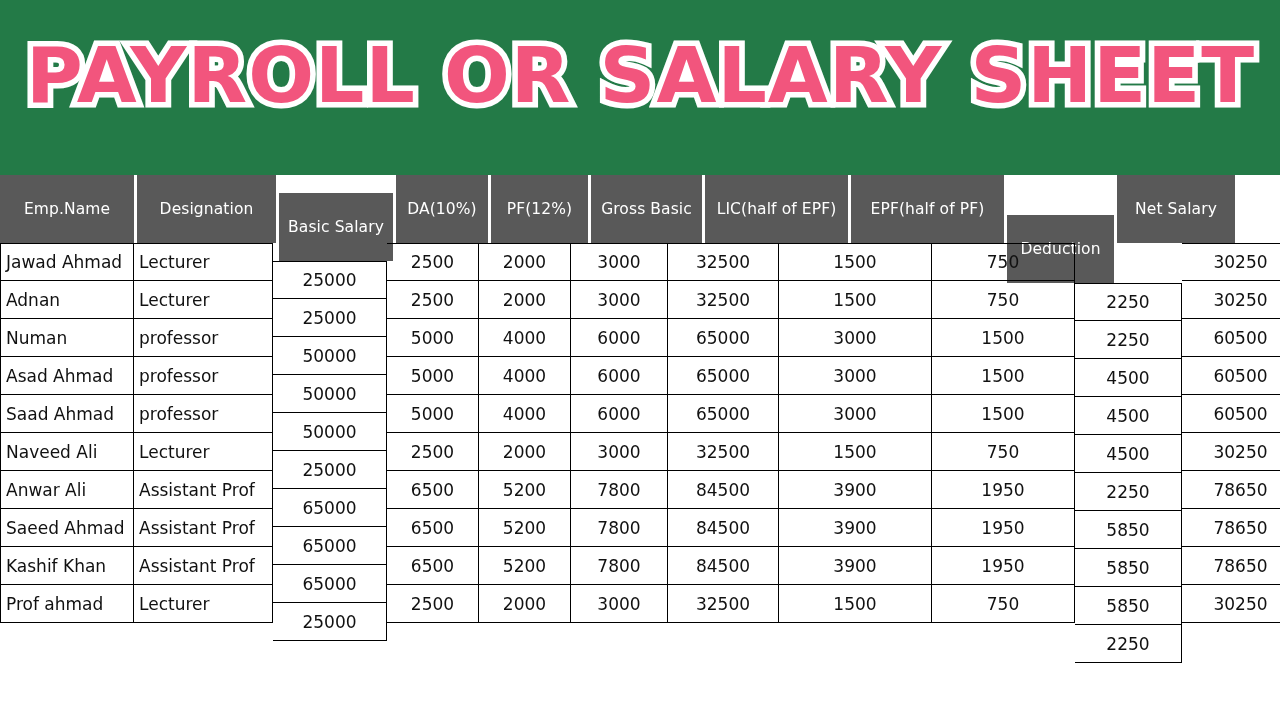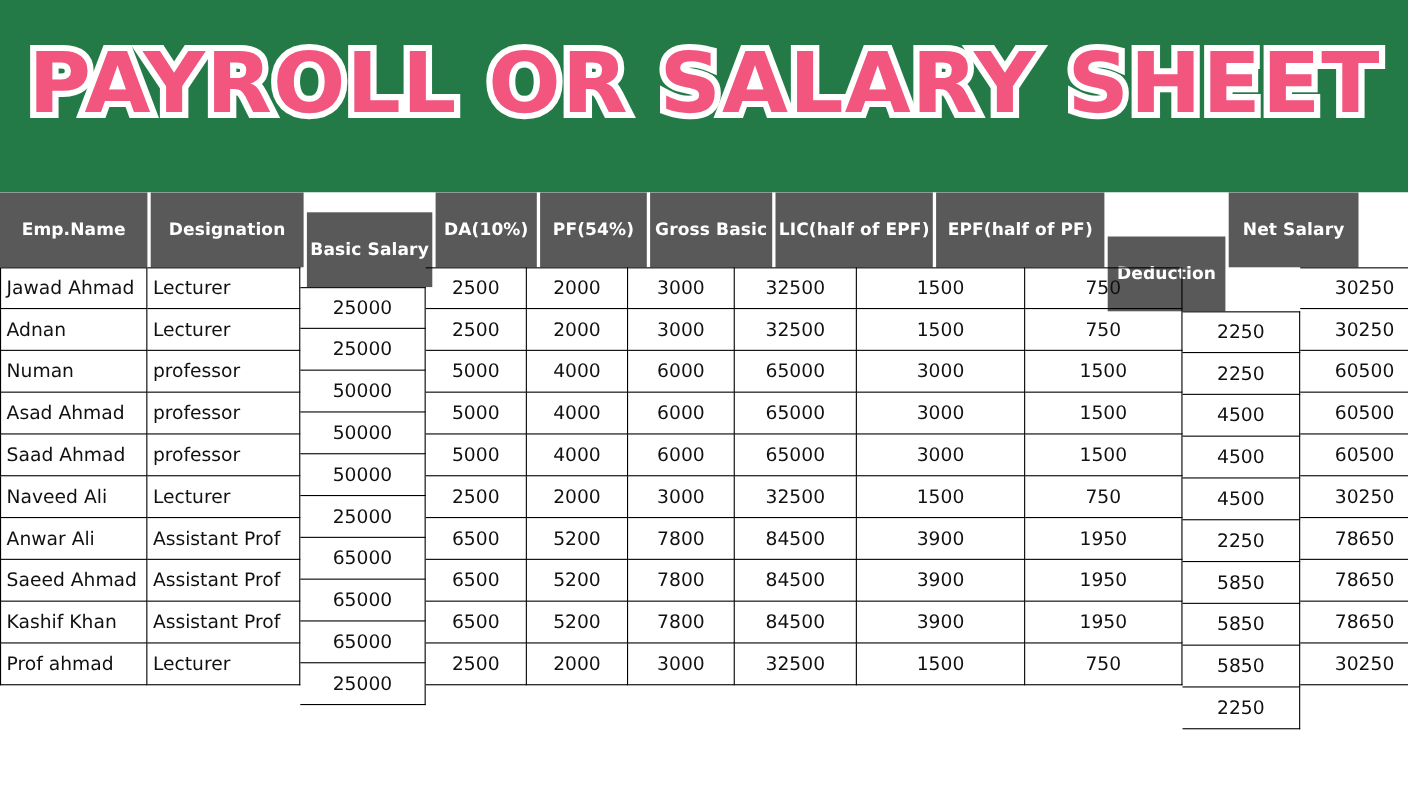--- a/index.html
+++ b/index.html
@@ -62,21 +62,21 @@
   
   .head-row {
     display: flex;
     height: 68px;
     background: #ffffff;
   }
   .head-cell {
     background: #595959;
     color: #ffffff;
     font-family: "DejaVu Sans", sans-serif;
-    font-weight: 700;
+    font-weight: 400;
     font-size: 15.5px;
     letter-spacing: 0.1px;
     display: flex;
     align-items: center;
     justify-content: center;
     text-align: center;
     height: 68px;
     margin-right: 3px;
     white-space: nowrap;
     overflow: hidden;
@@ -137,21 +137,21 @@
   <div class="banner">
     <div class="banner-title">PAYROLL OR SALARY SHEET IN EXCEL</div>
   </div>
 
   <div class="sheet">
     <div class="head-row" id="header-row">
         <div class="head-cell w0">Emp.Name</div>
         <div class="head-cell w1">Designation</div>
         <div class="head-cell w2">Basic Salary</div>
         <div class="head-cell w3">DA(10%)</div>
-        <div class="head-cell w5">PF(54%)</div>
+        <div class="head-cell w5">PF(12%)</div>
         <div class="head-cell w6">Gross Basic</div>
         <div class="head-cell w8">LIC(half of EPF)</div>
         <div class="head-cell w7">EPF(half of PF)</div>
         <div class="head-cell w9">Deduction</div>
         <div class="head-cell w10">Net Salary</div>
       </div>
     <div id="body-rows">
         <div class="grid-row first">
           <div class="cell w0 c0 txt">Jawad Ahmad</div>
           <div class="cell w1 c1 txt">Lecturer</div>

